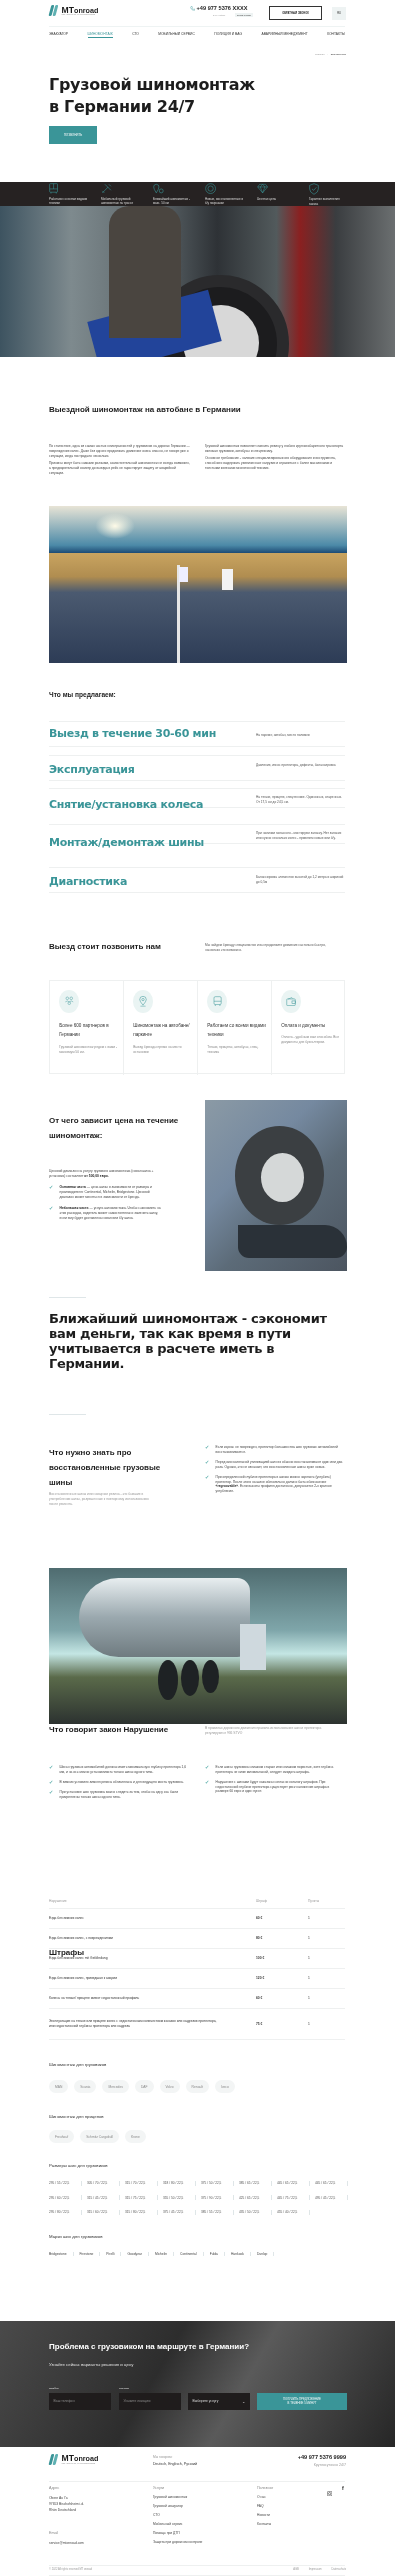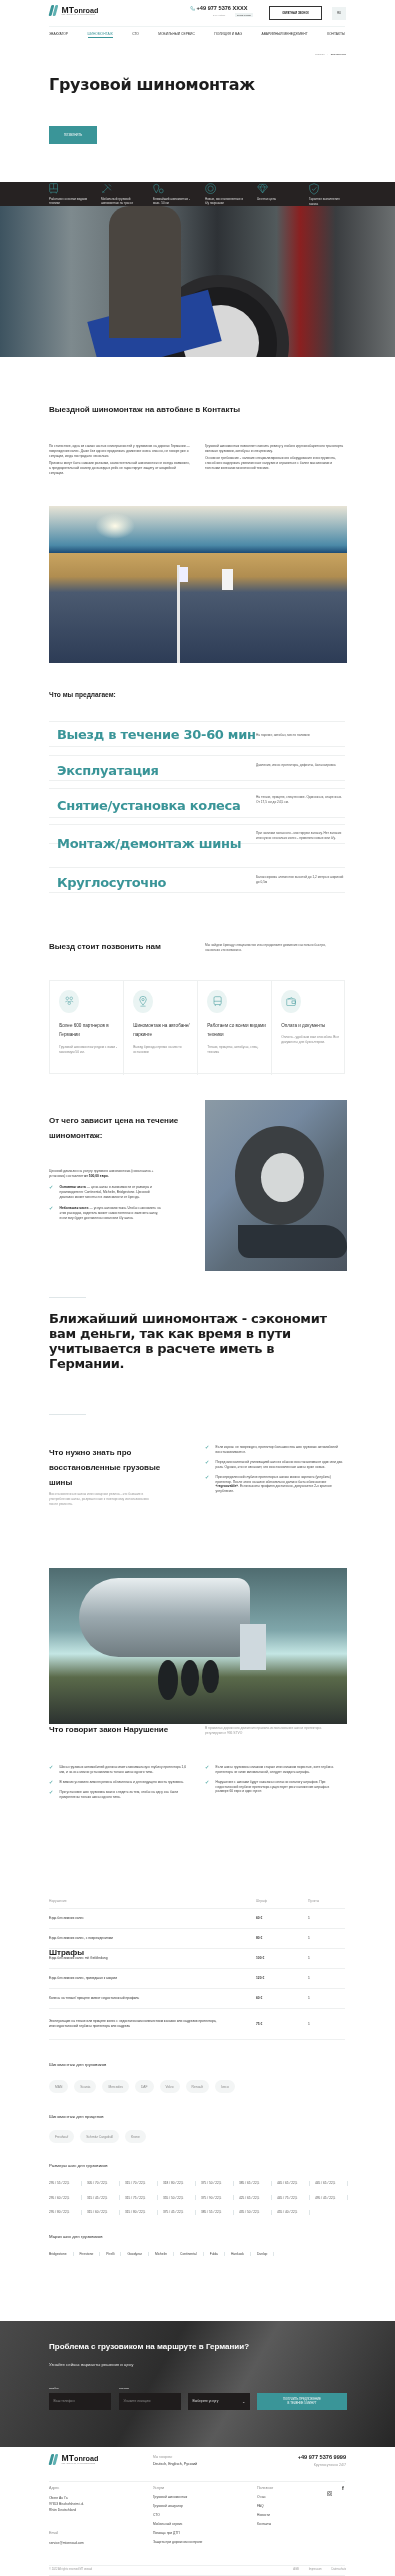--- a/index.html
+++ b/index.html
@@ -19,21 +19,21 @@
 .lang{background:#eef3f3;font-size:2.6px;display:flex;align-items:center;justify-content:center}
 .teal-btn{background:#3a9598;color:#fff;font-size:3px;display:flex;align-items:center;justify-content:center;text-transform:uppercase}
 
 .band{position:absolute;left:0;top:182px;width:395px;height:24px;background:#262222}
 .feat{position:absolute;top:6px;width:40px;color:#ddd;font-size:3px;line-height:4.3px}
 .feat svg{display:block;margin-bottom:2px;margin-top:-4.6px}
 .photo{position:absolute;overflow:hidden}
 p.small{font-size:3.3px;line-height:4.9px;color:#444}
 h2{font-size:8px;font-weight:bold;color:#1d1d1d}
 .offer-row{position:absolute;left:0;width:296px;border-top:0.7px solid #eef0f0;border-bottom:0.7px solid #eef0f0}
-.offer-title{position:absolute;left:8px;font-size:13px;color:#3a9598}
+.offer-title{position:absolute;left:0;font-size:11px;color:#3a9598}
 .offer-desc{position:absolute;left:207px;font-size:3.2px;line-height:4.8px;color:#555;width:89px}
 .card{position:absolute;top:0;width:74px;height:94px;border-right:0.7px solid #eef0f0}
 .card .ic{position:absolute;left:9.2px;top:9.2px;width:20px;height:22.4px;border-radius:50%;background:#eaf4f3;display:flex;align-items:center;justify-content:center}
 .card .t{position:absolute;left:9.2px;top:41px;font-size:4.6px;line-height:8.6px;color:#333;width:59px}
 .card .d{position:absolute;left:9.2px;width:59px;font-size:3.3px;line-height:4.8px;color:#888}
 .check{display:flex;gap:4px;font-size:3.3px;line-height:4.8px;color:#444}
 .check .mk{flex:0 0 6.6px;color:#6fb8b6;font-size:5.3px;line-height:5.3px}
 .hr-short{position:absolute;left:49px;width:37px;height:0.7px;background:#dfe6e8}
 table{border-collapse:collapse;width:296px;font-size:3.3px;color:#333}
 th{text-align:left;font-weight:normal;color:#999;height:13px}
@@ -84,20 +84,21 @@
   <span>Контакты</span>
 </div>
 <div class="abs" style="right:49px;top:53px;font-size:2.5px;color:#999">
   <span>Главная</span>
   <span style="margin:0 2px">›</span>
   <span style="color:#333">Шиномонтаж</span>
 </div>
 
 <div class="abs disp" style="left:49px;top:74px;font-size:16px;line-height:22px">
   <div>Грузовой шиномонтаж</div>
+  <div>в Германии 24/7</div>
 </div>
 <div class="abs teal-btn" style="left:49px;top:126px;width:48px;height:18.4px">Позвонить</div>
 
 <div class="band">
   <div class="feat" style="left:49px">
     <svg width="9.2" height="11.2" viewBox="0 0 14 17">
         <rect x="1" y="1" width="12" height="13" rx="1" fill="none" stroke="#3a9598" stroke-width=".9"></rect>
         <line x1="1" y1="9" x2="13" y2="9" stroke="#3a9598" stroke-width=".9"></line>
         <line x1="7" y1="1" x2="7" y2="9" stroke="#3a9598" stroke-width=".9"></line>
         <line x1="3" y1="14" x2="3" y2="16" stroke="#3a9598"></line>
@@ -141,21 +142,21 @@
 </div>
 
 <div class="photo" style="left:0;top:206px;width:395px;height:151px;background:linear-gradient(90deg,#3d5360 0%,#7e8a8e 18%,#5b6468 40%,#2e3236 55%,#525a5c 70%,#8a2020 76%,#3a3d40 85%,#6b6f70 100%)">
   <div style="position:absolute;left:151px;top:69px;width:138px;height:138px;border-radius:50%;background:#1c1c1e;border:12px solid #2a2a2c"></div>
   <div style="position:absolute;left:183px;top:99px;width:76px;height:76px;border-radius:50%;background:#d8d8d8"></div>
   <div style="position:absolute;left:92px;top:99px;width:125px;height:53px;background:#22449a;transform:rotate(-15deg)"></div>
   <div style="position:absolute;left:109px;top:0;width:72px;height:132px;background:#4a4540;border-radius:20px 20px 0 0"></div>
 </div>
 
 <div class="wrap" style="top:405px">
-  <h2>Выездной шиномонтаж на автобане в Контакты</h2>
+  <h2>Выездной шиномонтаж на автобане в Германии</h2>
 </div>
 <div class="abs" style="left:49px;top:444px;width:142px">
   <p class="small">По статистике, одна из самых частых неисправностей у грузовиков на дорогах Германии — повреждение колес. Даже без одного продолжать движение очень опасно, не говоря уже о ситуации, когда пострадало несколько.</p>
   <p class="small" style="margin-top:2.6px">Причины могут быть самыми разными, самостоятельный шиномонтаж  не всегда возможен, а предварительный осмотр до выезда в рейс  не гарантирует защиту от аварийной ситуации.</p>
 </div>
 <div class="abs" style="left:205px;top:444px;width:142px">
   <p class="small">Грузовой шиномонтаж позволяет сменить резину у любого крупногабаритного транспорта включая грузовики, автобусы и спецтехнику.</p>
   <p class="small" style="margin-top:2.6px">Основное требование -  наличие специализированного оборудования и инструмента, способного выдержать увеличенные нагрузки и справиться с более массивными и толстыми колесами многотонной техники.</p>
 </div>
 <div class="photo" style="left:49px;top:506px;width:298px;height:157px;background:linear-gradient(180deg,#e8e4d6 0%,#4c8aa8 25%,#1c4a74 30%,#c9a460 30%,#b08d50 45%,#4b5a70 55%,#2d3c56 100%)">
@@ -170,30 +171,30 @@
 </div>
 <div class="wrap" style="top:721px;height:184px">
   <div class="offer-row" style="top:0;height:26px">
     <div class="offer-title disp" style="top:5.3px">Выезд в течение 30-60 мин</div>
     <div class="offer-desc" style="top:10.5px">На паркинг, автобан, место поломки</div>
   </div>
   <div class="offer-row" style="top:34px;height:26px">
     <div class="offer-title disp" style="top:6.6px">Эксплуатация</div>
     <div class="offer-desc" style="top:6.6px">Давление, износ протектора, дефекты, балансировка</div>
   </div>
-  <div class="offer-row" style="top:67px;height:30px">
+  <div class="offer-row" style="top:67px;height:20px">
     <div class="offer-title disp" style="top:8.6px">Снятие/установка колеса</div>
     <div class="offer-desc" style="top:6px">На тягаче, прицепе, спецтехнике. Одиночных, спаренных. От 17,5 см до 24,5 см.</div>
   </div>
   <div class="offer-row" style="top:103px;height:20px">
     <div class="offer-title disp" style="top:11.2px">Монтаж/демонтаж шины</div>
     <div class="offer-desc" style="top:6px">При наличии запасного - монтируем запаску. Нет запаски или нужно несколько колес - привезем новые или б/у.</div>
   </div>
   <div class="offer-row" style="top:146px;height:26px">
-    <div class="offer-title disp" style="top:6.6px">Круглосуточно</div>
+    <div class="offer-title disp" style="top:6.6px">Диагностика</div>
     <div class="offer-desc" style="top:7.2px">Балансировка элементов высотой до 1,2 метра и шириной до 0,5м</div>
   </div>
 </div>
 
 <div class="abs" style="left:49px;top:942px;width:142px">
   <h2>Выезд стоит позвонить нам</h2>
 </div>
 <div class="abs" style="left:205px;top:943px;width:132px;font-size:3.2px;line-height:4.8px;color:#555">Мы найдем бригаду специалистов и вы продолжите движение настолько быстро, насколько это возможно.</div>
 <div class="abs" style="left:49px;top:980px;width:296px;height:94px;border:0.7px solid #eef0f0">
   <div class="card" style="left:0">

